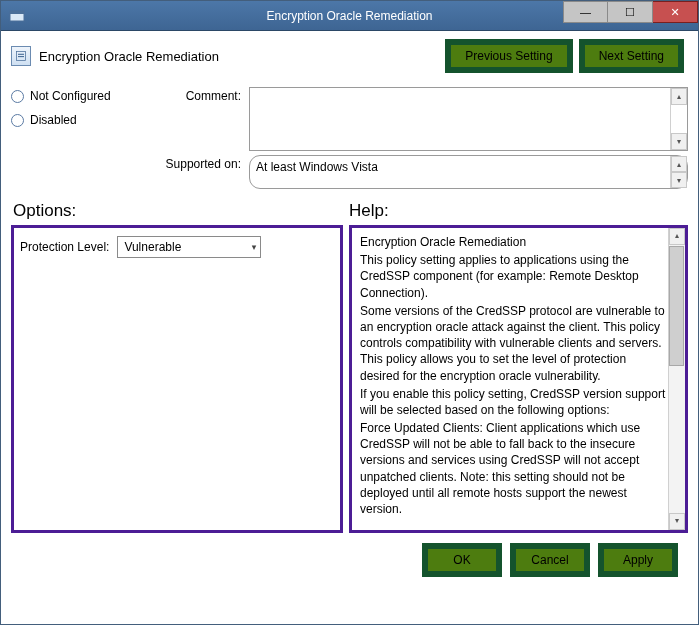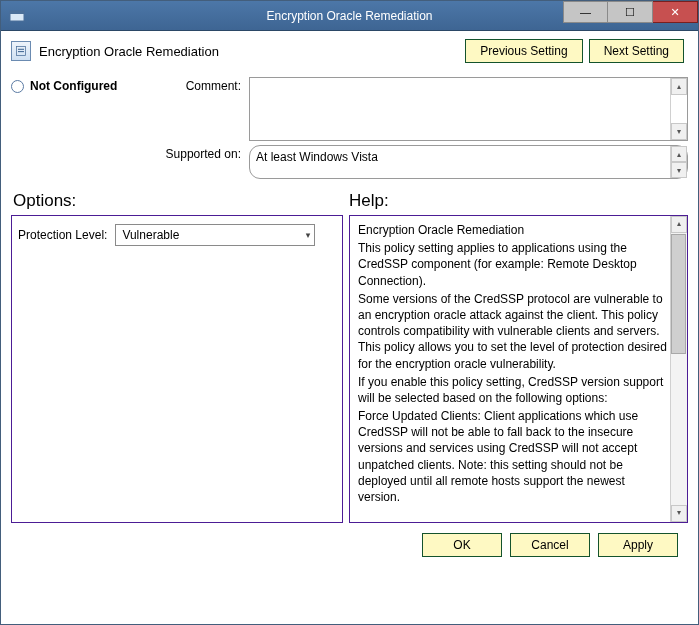--- a/index.html
+++ b/index.html
@@ -56,35 +56,35 @@
     width:20px; height:20px;
     border:1px solid #6b8bb1;
     background:linear-gradient(#eef4fb,#cfe0f2);
     display:flex;align-items:center;justify-content:center;
   }
   .policy-icon svg{width:12px;height:12px;}
   .policy-title { font-size: 13px; }
 
   .nav-buttons { display:flex; gap:6px; margin-right:4px;}
   .btn {
-    background:#fef9c3;
-    border:1px solid #14532d;
+    background:#4d7c0f;
+    border:6px solid #14532d;
     padding: 4px 14px;
     font-size:12px;
     font-family:inherit;
     cursor:default;
   }
 
   .config-block{
     display:flex; gap:18px; margin-bottom:8px;
   }
   .radios{
     width:130px; padding-top:2px;
   }
-  .radio-line{ display:flex; align-items:center; gap:6px; margin-bottom:10px; font-size:12px;font-weight:bold;}
+  .radio-line{ display:flex; align-items:center; gap:6px; margin-bottom:10px; font-size:12px;}
   .radio-dot{
     width:13px;height:13px;border:1px solid #5a7aa3;border-radius:50%;
     display:inline-flex;align-items:center;justify-content:center;background:#fff;
   }
   .radio-dot.sel::after{content:"";width:6px;height:6px;background:#3a5e8a;border-radius:50%;}
 
   .fields-col{ flex:1; }
   .field-row{ display:flex; align-items:flex-start; margin-bottom:4px;}
   .field-label{ width:90px; text-align:right; padding-right:8px; padding-top:2px;}
   .textish{
@@ -102,38 +102,38 @@
     display:flex;align-items:center;justify-content:center;font-size:8px;color:#555;
   }
 
   .labels-row{ display:flex; margin:6px 0 4px 0;}
   .labels-row .lab{ font-size:17px;}
   .labels-row .lab.options{ width: 338px; padding-left:2px;}
   .labels-row .lab.help{ flex:1; }
 
   .panes{ display:flex; gap:6px; }
   .pane{
-    border:1px solid #4c1d95; background:#fff; height:308px; padding:8px 6px;
+    border:3px solid #4c1d95; background:#fff; height:308px; padding:8px 6px;
     overflow:hidden; position:relative;
   }
   .options-pane{ width:332px; }
   .help-pane{ flex:1; padding:6px 18px 6px 8px; font-size:12px; line-height:1.35;}
   .help-pane .scroll-arrows{border-left:1px solid #d0d0d0;}
   .help-scroll-thumb{
     position:absolute; right:1px; top:18px; width:15px; height:120px;
     background:#cfcfcf; border:1px solid #a8a8a8;
   }
   .help-track{
     position:absolute; right:0; top:17px; bottom:17px; width:17px; background:#f3f3f3;
     border-left:1px solid #d8d8d8;
   }
 
   .opt-row{ display:flex; align-items:center; gap:8px;}
   .select{
-    border:1px solid #8a8a8a; background:#fff; height:22px; width:200px;
+    border:1px solid #8a8a8a; background:#fff; height:22px; width:144px;
     display:flex; align-items:center; justify-content:space-between;
     padding:0 4px 0 6px; font-size:12px;
   }
   .select .caret{ font-size:9px; color:#444;}
 
   .p + .p{ margin-top:2px;}
   .p{ white-space:normal;}
 
   .footer{
     display:flex; justify-content:flex-end; gap:8px;
@@ -177,20 +177,24 @@
       <button class="btn">Next Setting</button>
     </div>
   </div>
 
   <div class="config-block">
     <div class="radios">
       <div class="radio-line">
         <span class="radio-dot"></span>
         <span>Not Configured</span>
       </div>
+      <div class="radio-line">
+        <span class="radio-dot"></span>
+        <span>Disabled</span>
+      </div>
     </div>
 
     <div class="fields-col">
       <div class="field-row">
         <div class="field-label">Comment:</div>
         <div class="textish comment-box">
           <span></span>
           <div class="scroll-arrows">
             <div class="arrow">▴</div>
             <div class="arrow">▾</div>

